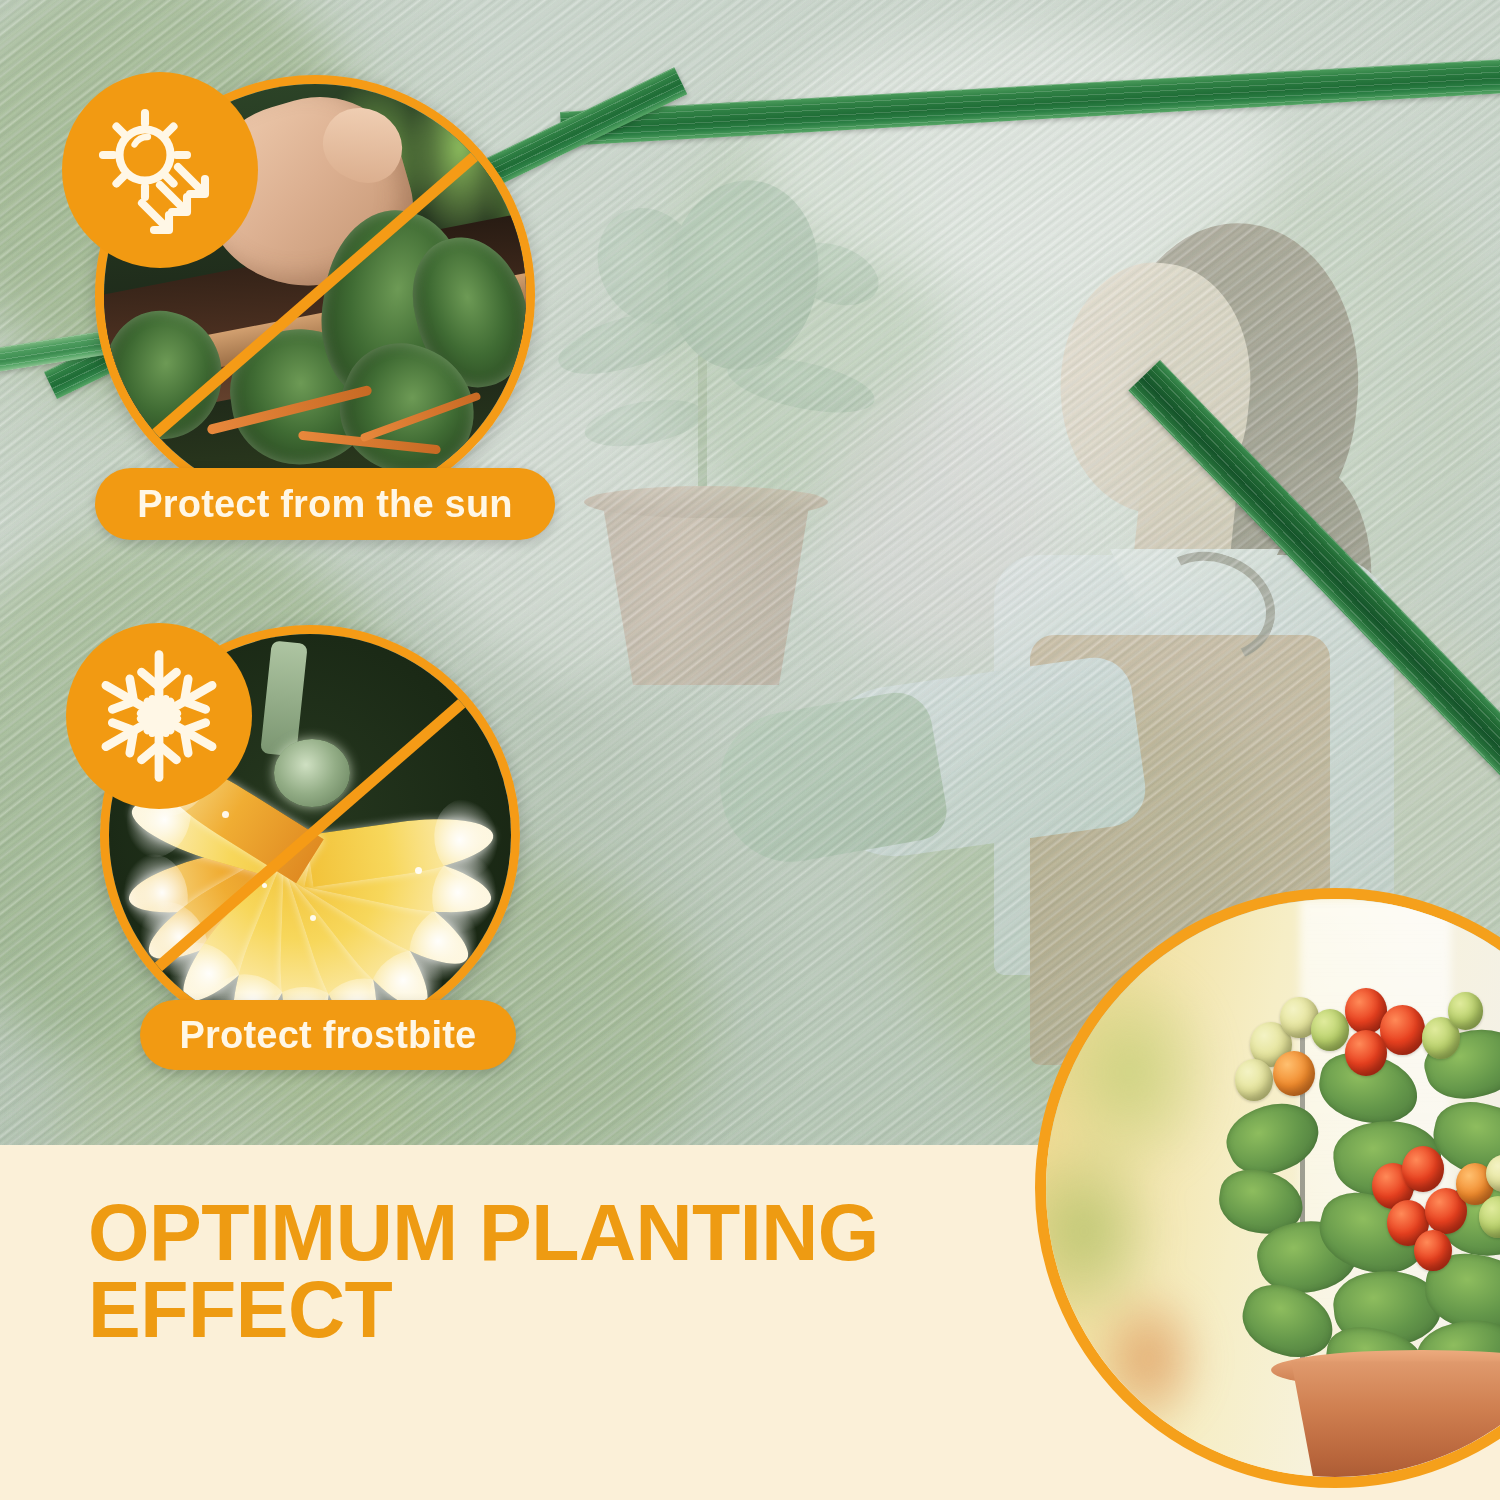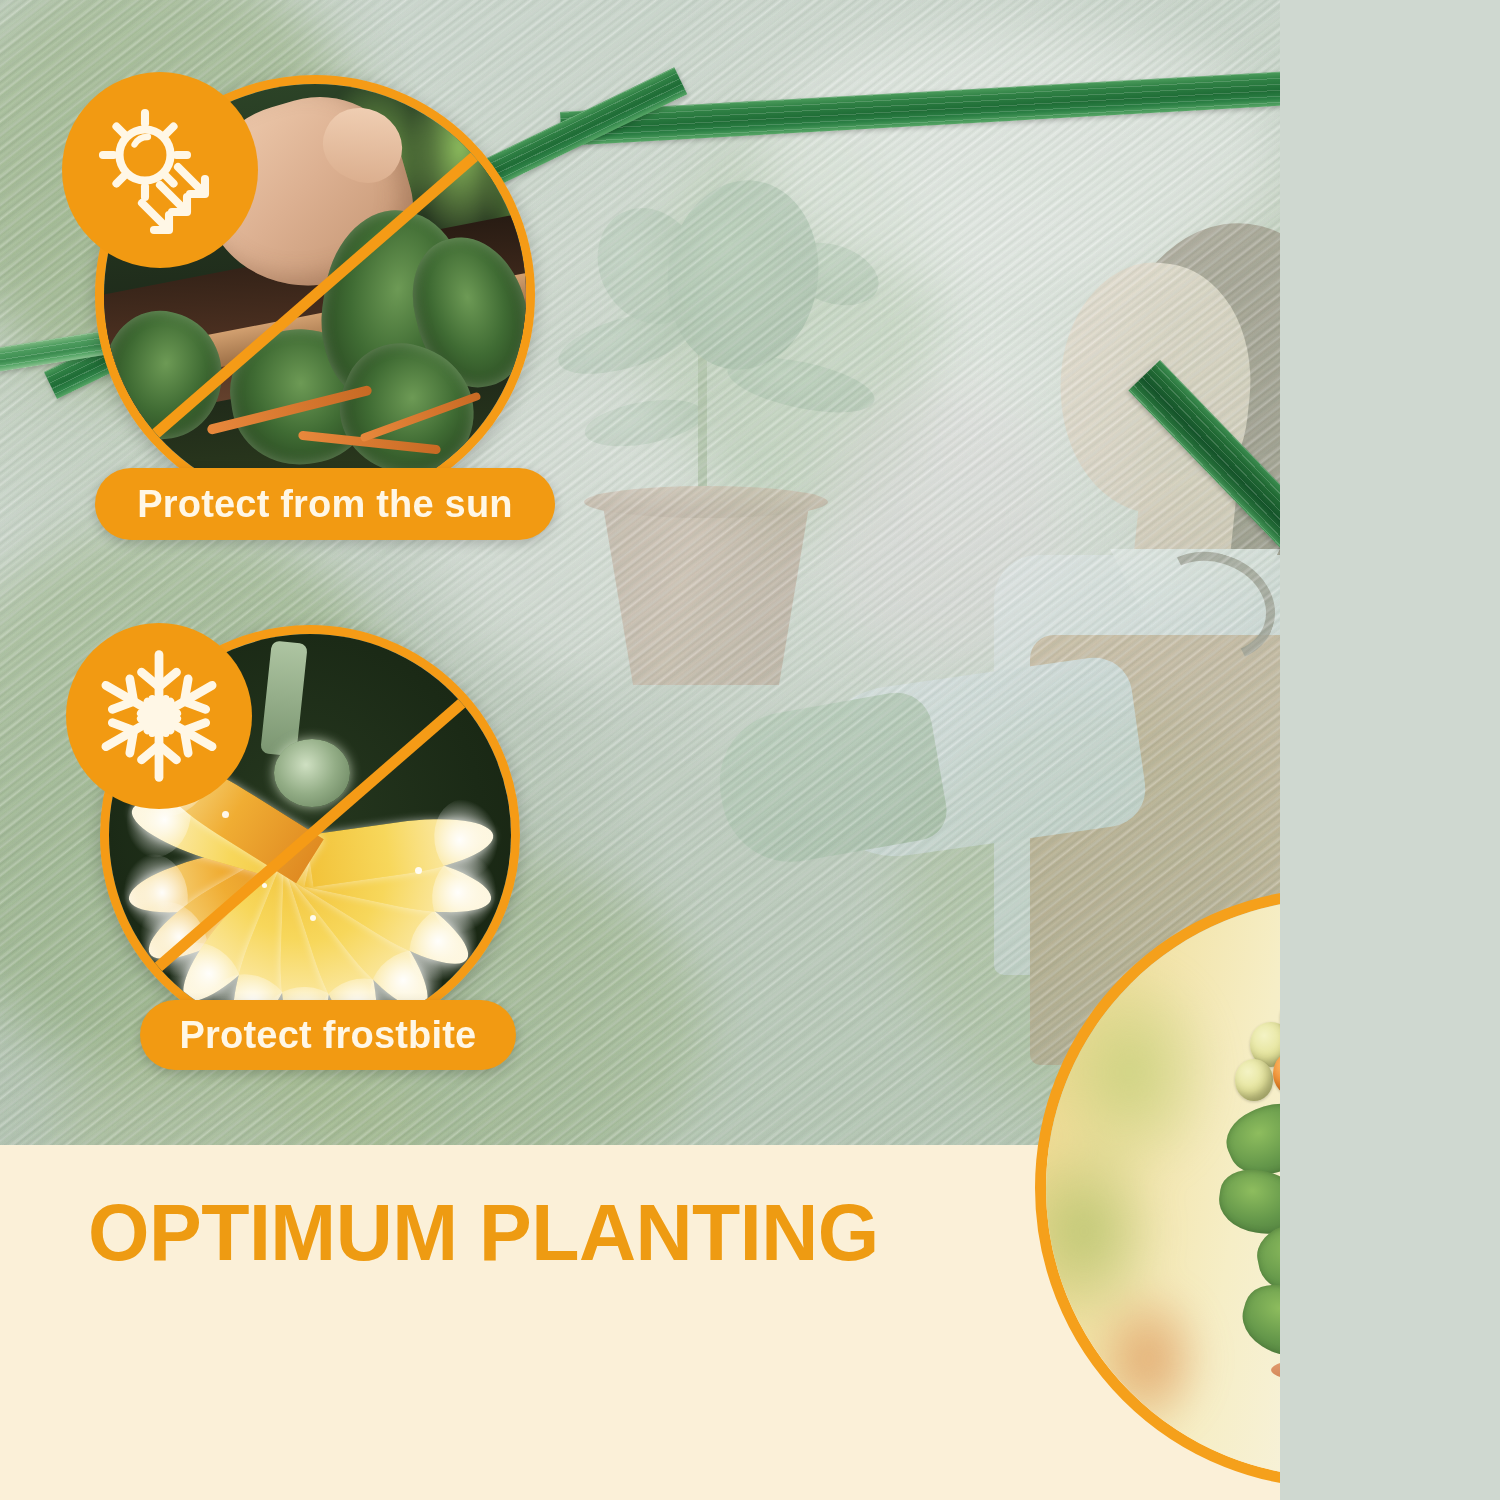--- a/index.html
+++ b/index.html
@@ -4,21 +4,21 @@
 <style>
   * { margin:0; padding:0; box-sizing:border-box; }
   html, body { width:1500px; height:1500px; overflow:hidden; }
   body {
     font-family: "Liberation Sans", sans-serif;
     background:#CFD8D0;
     position:relative;
   }
 
   
-  #stage { position:absolute; inset:0; width:1280px; height:1500px; overflow:hidden; }
+  #stage { position:absolute; inset:0; width:1500px; height:1500px; overflow:hidden; }
 
   
   .photo-bg { position:absolute; inset:0; }
 
   .bg-base{
     position:absolute; inset:0;
     background:
       radial-gradient(ellipse 46% 40% at 74% 26%, rgba(236,240,236,.95) 0%, rgba(210,219,210,.35) 62%, rgba(0,0,0,0) 78%),
       radial-gradient(ellipse 40% 44% at 22% 68%, rgba(132,160,120,.55) 0%, rgba(120,148,110,.18) 60%, rgba(0,0,0,0) 80%),
       radial-gradient(ellipse 36% 36% at 8% 12%, rgba(120,152,104,.6) 0%, rgba(0,0,0,0) 72%),
@@ -533,20 +533,21 @@
     </div>
 
     <div class="pill" style="left:140px; top:1000px; width:376px; height:70px; font-size:38px;">
       <span>Protect frostbite</span>
     </div>
   </div>
 
   <div id="bottom-panel">
     <div id="headline">
       <div>OPTIMUM PLANTING</div>
+      <div>EFFECT</div>
     </div>
   </div>
 
   <div id="tomato-circle">
     <div class="tc-bg"></div>
     <div class="tc-blur-left"></div>
     <div class="tc-window"></div>
 
     <div class="tc-stake"></div>
 

